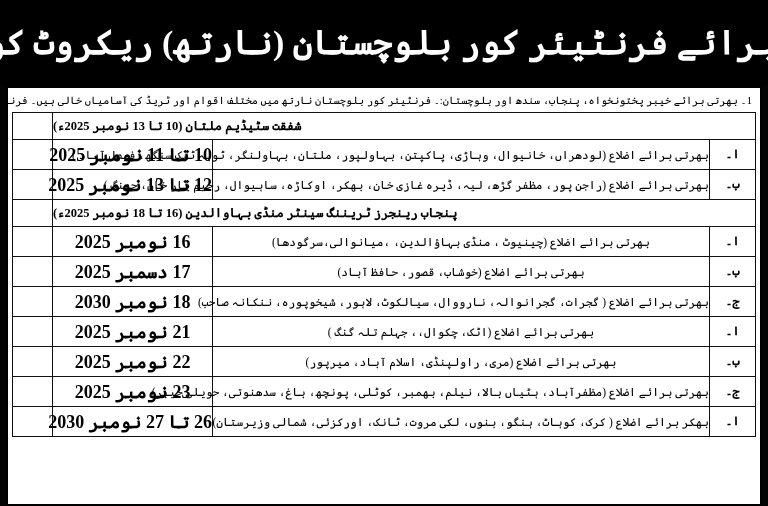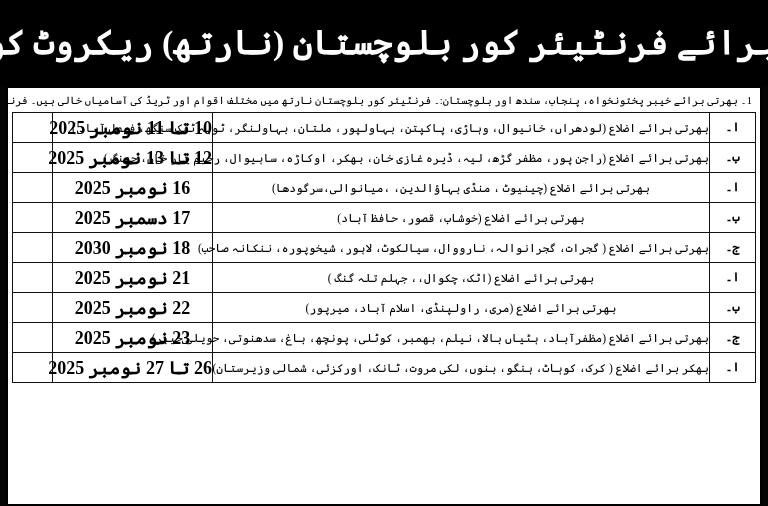--- a/index.html
+++ b/index.html
@@ -138,32 +138,40 @@
 
     <table class="sched">
       <colgroup>
         <col class="col-label">
         <col class="col-detail">
         <col class="col-date">
         <col class="col-gap">
       </colgroup>
       <tbody id="sched-body">
           <tr>
+            <td class="section-head" colspan="3">شفقت سٹیڈیم ملتان (10 تا 13 نومبر 2025ء)</td>
+            <td class="rgap"></td>
+          </tr>
+          <tr>
             <td class="rlabel">ا۔</td>
             <td class="rdetail">بھرتی برائے اضلاع (لودھراں، خانیوال، وہاڑی، پاکپتن، بہاولپور، ملتان، بہاولنگر، ٹوبہ ٹیک سنگھ، فیصل آباد )</td>
             <td class="rdate">10 تا 11 نومبر 2025</td>
             <td class="rgap"></td>
           </tr>
           <tr>
             <td class="rlabel">ب۔</td>
             <td class="rdetail">بھرتی برائے اضلاع (راجن پور، مظفر گڑھ، لیہ، ڈیرہ غازی خان، بھکر، اوکاڑہ، ساہیوال، رحیم یار خان، جھنگ )</td>
             <td class="rdate">12 تا 13 نومبر 2025</td>
             <td class="rgap"></td>
           </tr>
           <tr>
+            <td class="section-head" colspan="3">پنجاب رینجرز ٹریننگ سینٹر منڈی بہاوالدین (16 تا 18 نومبر 2025ء)</td>
+            <td class="rgap"></td>
+          </tr>
+          <tr>
             <td class="rlabel">ا۔</td>
             <td class="rdetail">بھرتی برائے اضلاع (چینیوٹ ، منڈی بہاؤالدین، ،میانوالی،سرگودھا)</td>
             <td class="rdate">16 نومبر 2025</td>
             <td class="rgap"></td>
           </tr>
           <tr>
             <td class="rlabel">ب۔</td>
             <td class="rdetail">بھرتی برائے اضلاع (خوشاب، قصور، حافظ آباد)</td>
             <td class="rdate">17 دسمبر 2025</td>
             <td class="rgap"></td>
@@ -188,20 +196,20 @@
           </tr>
           <tr>
             <td class="rlabel">ج۔</td>
             <td class="rdetail">بھرتی برائے اضلاع (مظفرآباد، ہٹیاں بالا، نیلم، بھمبر، کوٹلی، پونچھ، باغ، سدھنوتی، حویلی خیبر)</td>
             <td class="rdate">23 نومبر 2025</td>
             <td class="rgap"></td>
           </tr>
           <tr>
             <td class="rlabel">ا۔</td>
             <td class="rdetail">بھکر برائے اضلاع ( کرک، کوہاٹ، ہنگو، بنوں، لکی مروت، ٹانک، اورکزئی، شمالی وزیرستان)</td>
-            <td class="rdate">26 تا 27 نومبر 2025</td>
+            <td class="rdate">26 تا 27 نومبر 2030</td>
             <td class="rgap"></td>
           </tr>
         </tbody>
     </table>
 
   </div>
 </div>
 
 </body></html>

